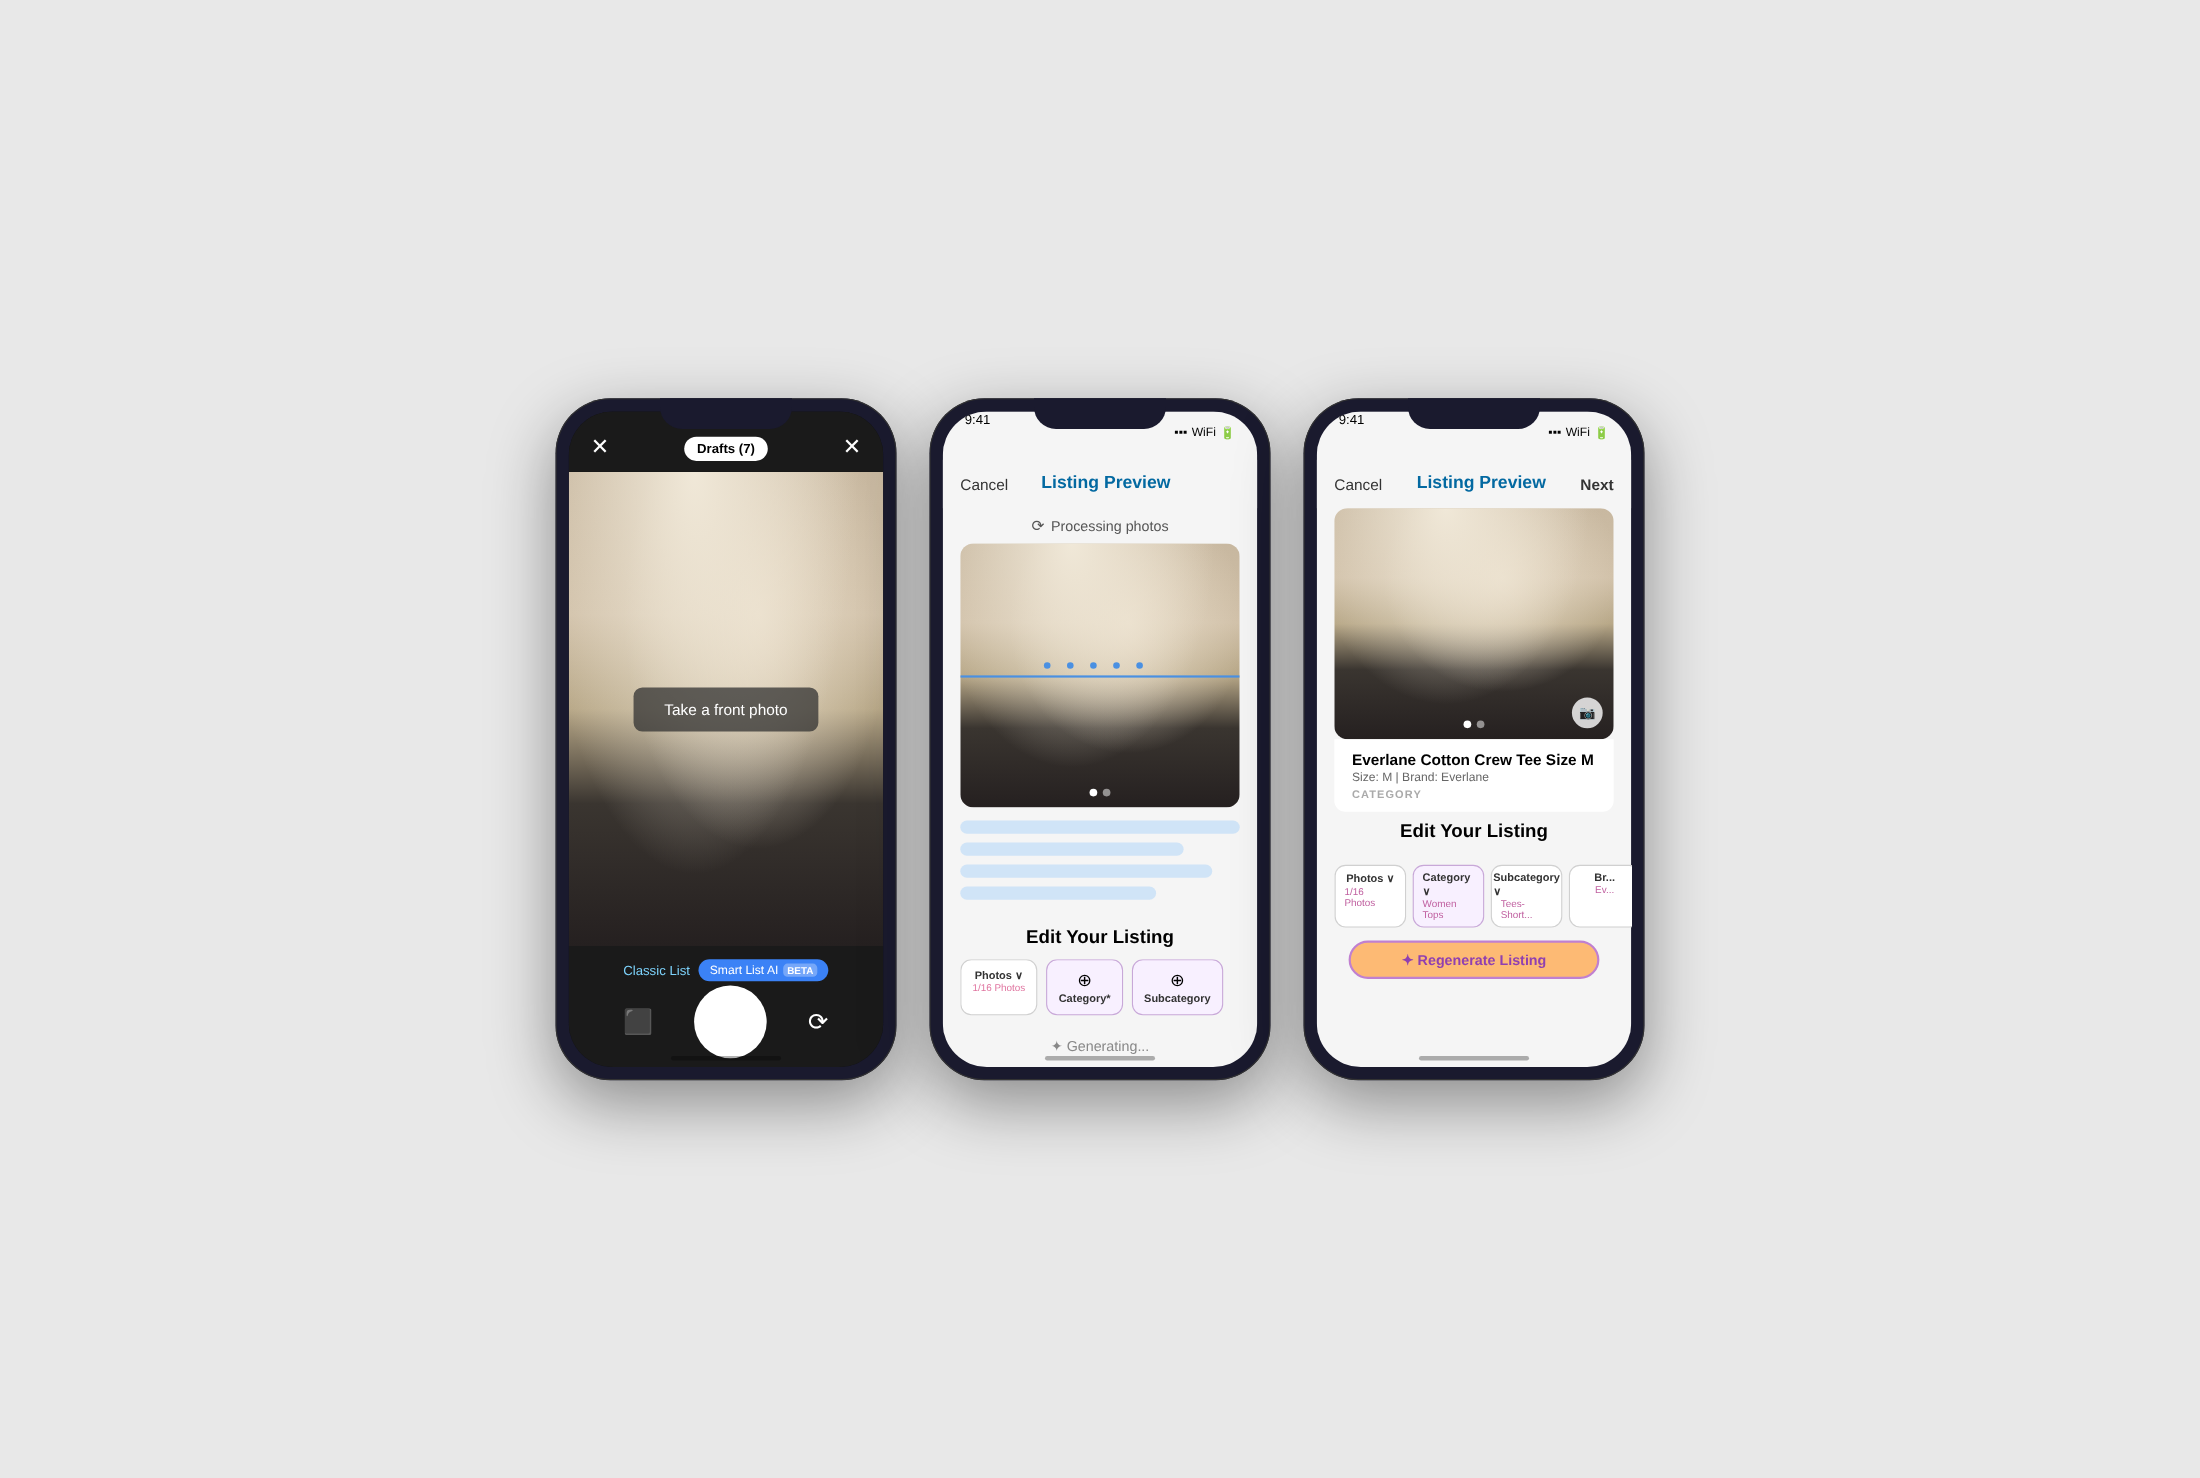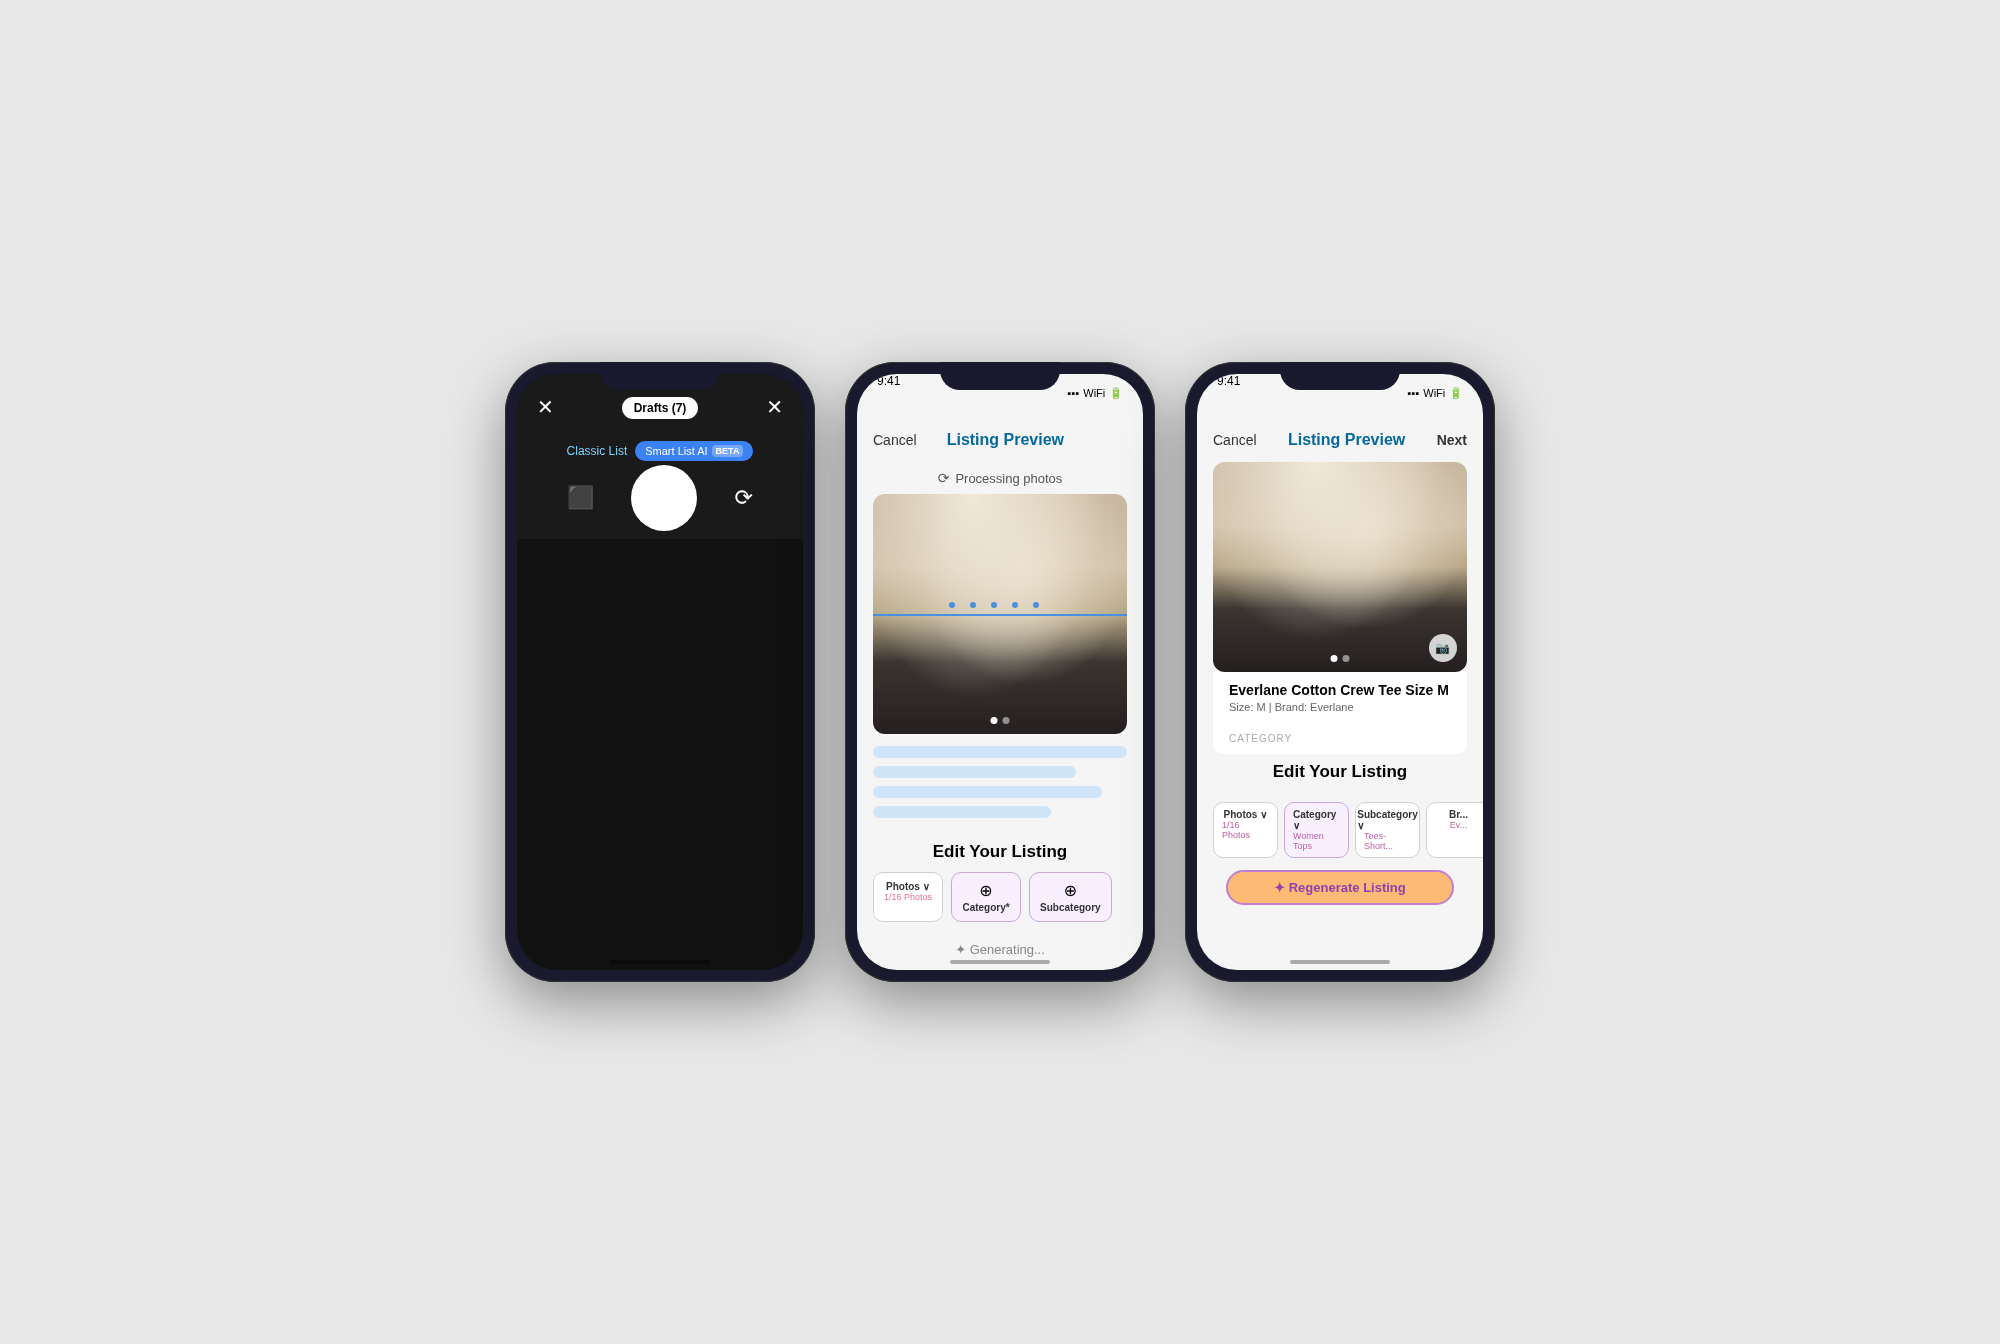--- a/index.html
+++ b/index.html
@@ -370,23 +370,23 @@
       margin: 3px 0;
     }
     .listing-desc {
       font-size: 11px;
       color: #444;
       line-height: 1.4;
     }
     .category-label {
       font-size: 10px;
       color: #aaa;
-      font-weight: 400;
+      font-weight: 700;
       letter-spacing: 1px;
-      margin-top: 20px;
+      margin-top: 4px;
     }
     .edit-tabs3 {
       display: flex;
       gap: 6px;
       overflow-x: auto;
       padding: 8px 16px 4px;
     }
     .edit-tab3 {
       display: flex;
       flex-direction: column;
@@ -456,20 +456,24 @@
     <div class="phone-notch"></div>
     <div class="phone-inner">
       <div class="phone1-screen">
 
         <div class="camera-top-bar">
           <span class="x-btn">✕</span>
           <div class="drafts-btn">Drafts (7)</div>
           <span style="color:white;font-size:20px;">✕</span>
         </div>
 
+        <div class="camera-preview">
+          <div class="fashion-bg"></div>
+          <div class="camera-overlay-text">Take a front photo</div>
+        </div>
 
         <div class="camera-bottom-bar">
           <div class="mode-selector">
             <span class="mode-label">Classic List</span>
             <div class="mode-active">
               <span>Smart List AI</span>
               <span class="beta-badge">BETA</span>
             </div>
           </div>
           <div class="camera-controls">

